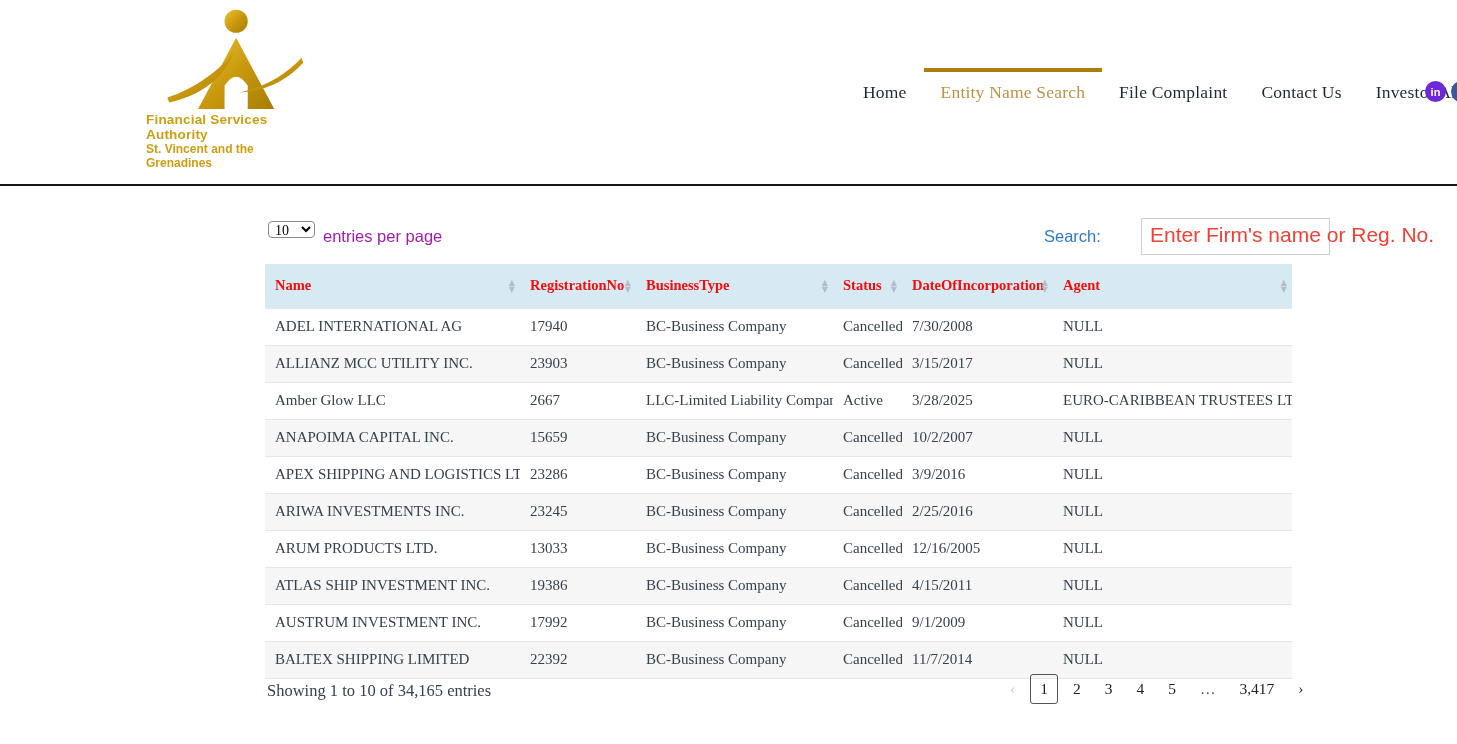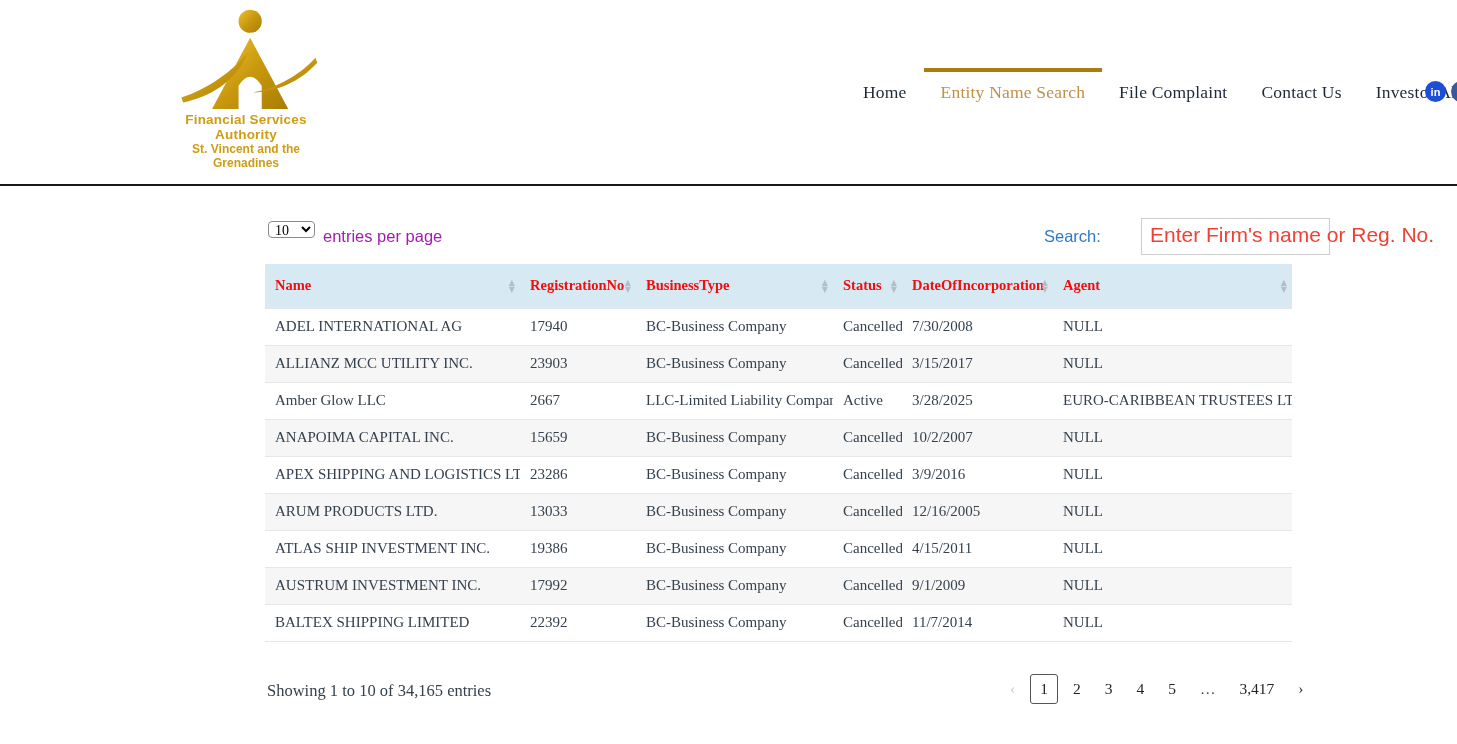--- a/index.html
+++ b/index.html
@@ -4,21 +4,21 @@
 <style>
   * { box-sizing: border-box; }
   html,body { margin:0; padding:0; }
   body {
     width:1457px; height:744px; position:relative; overflow:hidden;
     background:#ffffff; font-family:"Liberation Serif", serif; color:#35414f;
   }
 
   
   .site-header { position:absolute; top:0; left:0; width:1457px; height:184px; background:#fff; }
-  .logo { position:absolute; left:160px; top:8px; width:172px; text-align:center; }
+  .logo { position:absolute; left:146px; top:8px; width:172px; }
   .logo svg { display:block; margin:0 auto; }
   .logo-name { color:#cf9d14; font-family:"Liberation Sans", sans-serif; font-weight:bold; font-size:13.5px; letter-spacing:.2px; margin-top:-2px; }
   .logo-tagline { color:#cf9d14; font-family:"Liberation Sans", sans-serif; font-weight:bold; font-size:12px; }
 
   .main-nav { position:absolute; left:846px; top:82px; display:flex; align-items:center; }
   .nav-item { position:relative; padding:0 17px; font-size:17.5px; color:#1d2939; cursor:pointer; white-space:nowrap; letter-spacing:.2px; }
   .nav-item.active { color:#bd9146; }
   .nav-item.active::before { content:""; position:absolute; top:-14px; left:0; width:100%; height:4px; background:#ab7d0c; }
 
   .social { position:absolute; left:1425px; top:81px; display:flex; gap:5px; }
@@ -83,21 +83,21 @@
 
   <nav class="main-nav">
       <div class="nav-item">Home</div>
       <div class="nav-item active">Entity Name Search</div>
       <div class="nav-item">File Complaint</div>
       <div class="nav-item">Contact Us</div>
       <div class="nav-item">Investor Alerts</div>
     </nav>
 
   <div class="social">
-      <div class="social-icon" style="background: #1d4ed8;">in</div>
+      <div class="social-icon" style="background: #6d28d9;">in</div>
       <div class="social-icon" style="background: rgb(59, 89, 152);">f</div>
     </div>
 </div>
 <div class="header-divider"></div>
 
 <select class="page-size-select">
   <option>10</option>
 </select>
 <span class="entries-label">entries per page</span>
 
@@ -176,20 +176,28 @@
         <td>Cancelled</td>
         <td>10/2/2007</td>
         <td>NULL</td>
       </tr>
       <tr>
         <td>APEX SHIPPING AND LOGISTICS LTD.</td>
         <td>23286</td>
         <td>BC-Business Company</td>
         <td>Cancelled</td>
         <td>3/9/2016</td>
+        <td>NULL</td>
+      </tr>
+      <tr>
+        <td>ARIWA INVESTMENTS INC.</td>
+        <td>23245</td>
+        <td>BC-Business Company</td>
+        <td>Cancelled</td>
+        <td>2/25/2016</td>
         <td>NULL</td>
       </tr>
       <tr>
         <td>ARUM PRODUCTS LTD.</td>
         <td>13033</td>
         <td>BC-Business Company</td>
         <td>Cancelled</td>
         <td>12/16/2005</td>
         <td>NULL</td>
       </tr>

